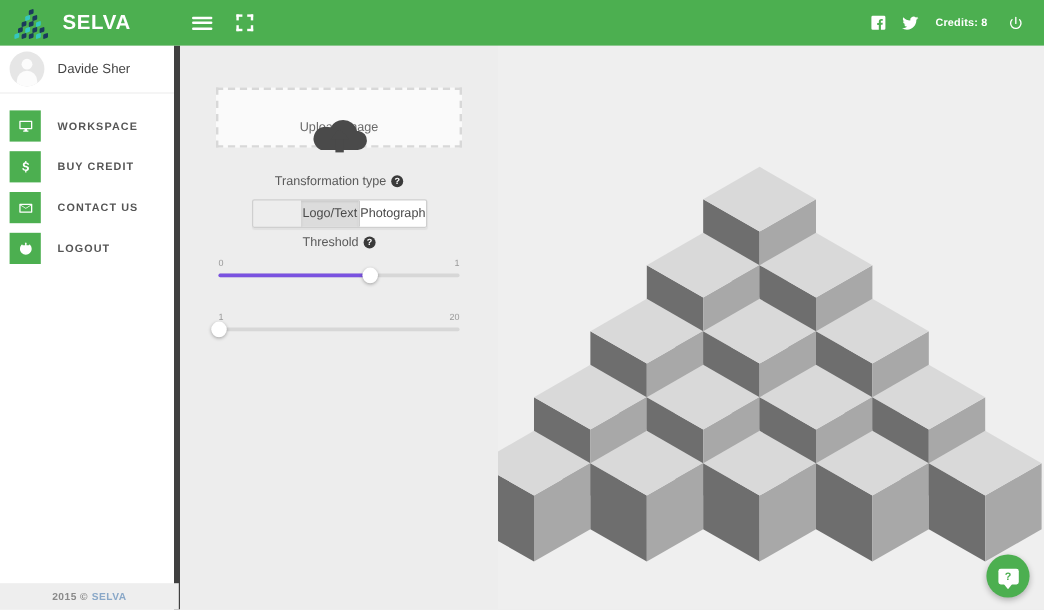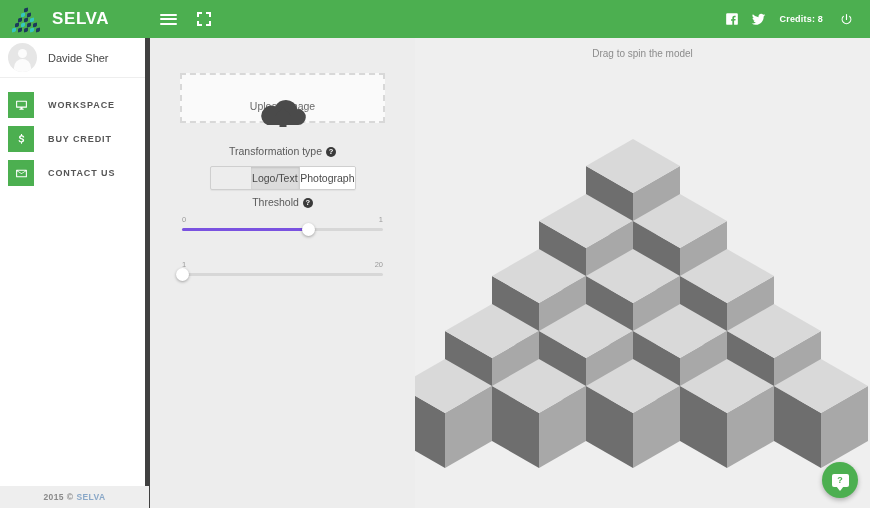--- a/index.html
+++ b/index.html
@@ -440,20 +440,29 @@
 
       <div class="nav-item">
         <div class="nav-ico">
           <svg width="13" height="13" viewBox="0 0 24 24">
             <path d="M3 5h18a1 1 0 0 1 1 1v12a1 1 0 0 1-1 1H3a1 1 0 0 1-1-1V6a1 1 0 0 1 1-1zm1 2.7V17h16V7.7l-8 5-8-5zM19.3 7H4.7l7.3 4.6L19.3 7z"></path>
           </svg>
         </div>
         <div class="nav-label">CONTACT US</div>
       </div>
 
+      <div class="nav-item">
+        <div class="nav-ico">
+          <svg width="13" height="13" viewBox="0 0 24 24" fill="none" stroke="#ffffff" stroke-width="2.2" stroke-linecap="round">
+            <path d="M12 3v9"></path>
+            <path d="M6.2 6.2a8 8 0 1 0 11.6 0"></path>
+          </svg>
+        </div>
+        <div class="nav-label">LOGOUT</div>
+      </div>
 
     </div>
 
     <div class="footer-copy">
       <span>2015 ©</span>
       <span class="lnk">SELVA</span>
     </div>
   </div>
 
   <div class="controls">
@@ -500,21 +509,20 @@
       </div>
       <div class="slider-track">
         <div class="slider-fill" id="h-fill" style="width: 0px; background: rgb(122, 82, 224);"></div>
         <div class="slider-knob" id="h-knob" style="left: 0px;"></div>
       </div>
     </div>
 
   </div>
 
   <div class="viewport">
-    <div class="vp-hint">Drag to spin the model</div>
     <svg class="model-stage" id="model-stage" width="455" height="470">
         <g>
           <polygon points="171,128 218,155 218,210 171,183" fill="#6e6e6e"></polygon>
           <polygon points="265,128 218,155 218,210 265,183" fill="#a8a8a8"></polygon>
           <polygon points="218,101 265,128 218,155 171,128" fill="#d9d9d9"></polygon>
         </g>
         <g>
           <polygon points="124,183 171,210 171,265 124,238" fill="#6e6e6e"></polygon>
           <polygon points="218,183 171,210 171,265 218,238" fill="#a8a8a8"></polygon>
           <polygon points="171,156 218,183 171,210 124,183" fill="#d9d9d9"></polygon>

